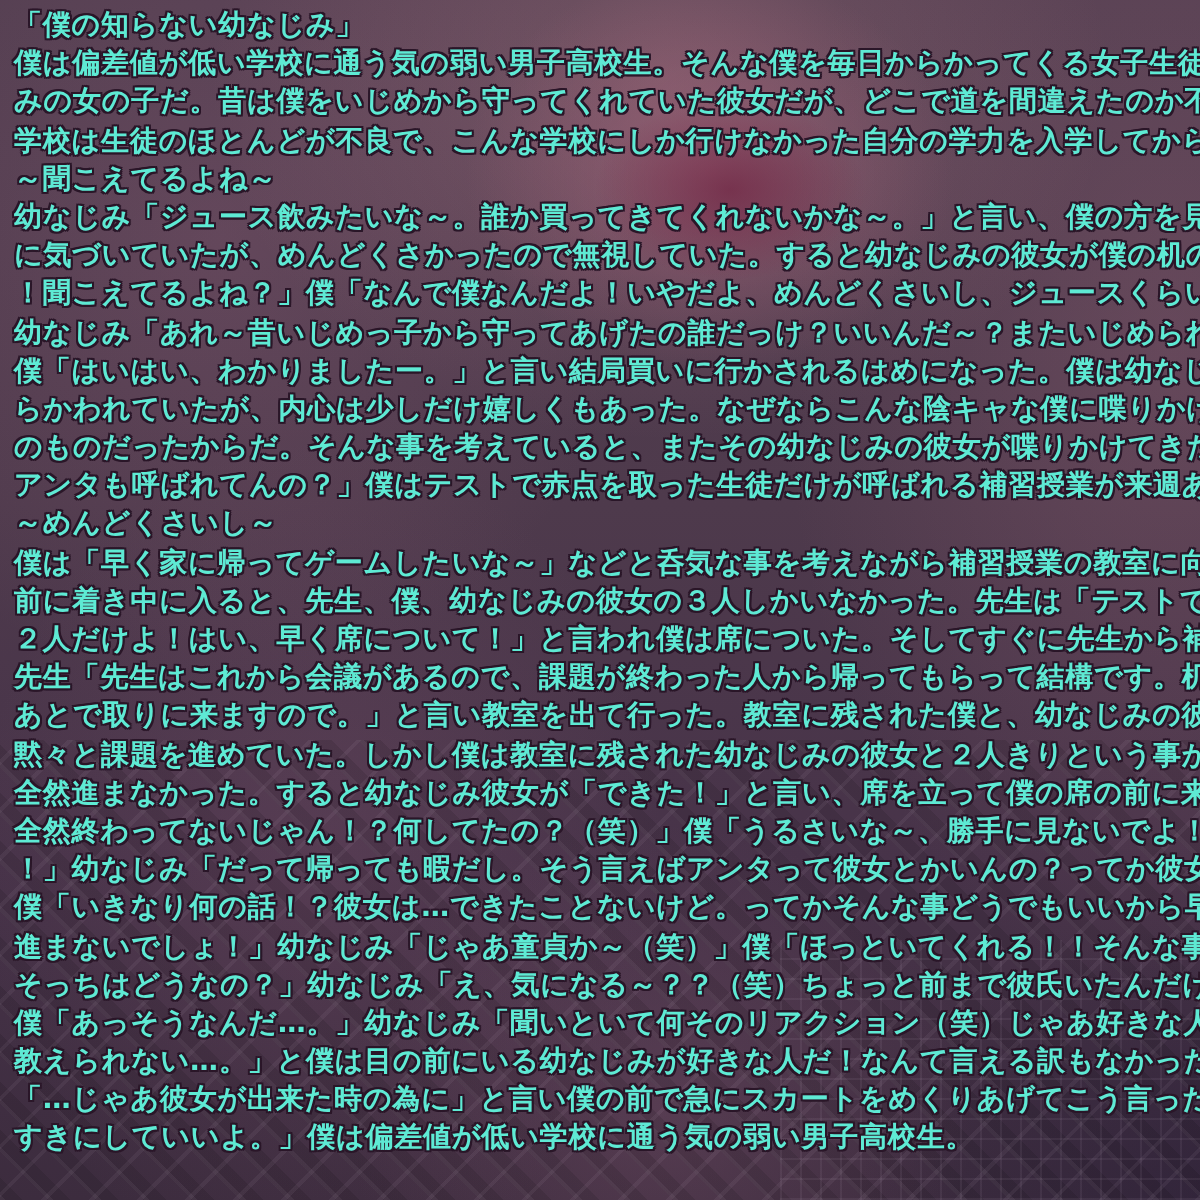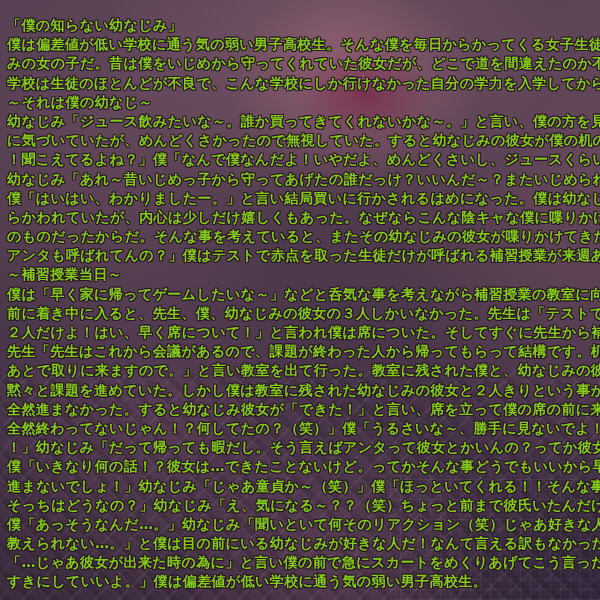--- a/index.html
+++ b/index.html
@@ -47,56 +47,55 @@
   .text-block {
     position: absolute;
     left: 7px;
     top: 4px;
     right: 4px;
     font-family: "DejaVu Sans", sans-serif;
     font-weight: bold;
     font-size: 14px;
     line-height: 19.2px;
     letter-spacing: 0.4px;
-    color: #84cc16;
+    color: #5eead4;
     text-shadow:
       1px 1px 0 #2a1628, -1px 1px 0 #2a1628,
       1px -1px 0 #2a1628, -1px -1px 0 #2a1628,
       1px 0 0 #2a1628, -1px 0 0 #2a1628,
       0 1px 0 #2a1628, 0 -1px 0 #2a1628;
-    margin-top: 12px;
   }
   .line {
     height: 19.2px;
     white-space: nowrap;
   }
 </style>
 </head>
 <body>
 
 <div class="screen">
   <div class="bg-art"></div>
   <div class="bg-plaid"></div>
   <div class="bg-grid"></div>
 
   <div class="text-block">
     <div class="line">「僕の知らない幼なじみ」</div>
     <div class="line">僕は偏差値が低い学校に通う気の弱い男子高校生。そんな僕を毎日からかってくる女子生徒がいる。それは僕の幼なじ</div>
     <div class="line">みの女の子だ。昔は僕をいじめから守ってくれていた彼女だが、どこで道を間違えたのか不良になっていた。僕が通う</div>
     <div class="line">学校は生徒のほとんどが不良で、こんな学校にしか行けなかった自分の学力を入学してから恨むことになった。</div>
-    <div class="line">～それは僕の幼なじ～</div>
+    <div class="line">～聞こえてるよね～</div>
     <div class="line">幼なじみ「ジュース飲みたいな～。誰か買ってきてくれないかな～。」と言い、僕の方を見る。僕はこっちを見る視線</div>
     <div class="line">に気づいていたが、めんどくさかったので無視していた。すると幼なじみの彼女が僕の机の前にきた。幼なじみ「ねぇ</div>
     <div class="line">！聞こえてるよね？」僕「なんで僕なんだよ！いやだよ、めんどくさいし、ジュースくらい自分で買いにいきなよ。」</div>
     <div class="line">幼なじみ「あれ～昔いじめっ子から守ってあげたの誰だっけ？いいんだ～？またいじめられてもしらないよ？（笑）」</div>
     <div class="line">僕「はいはい、わかりましたー。」と言い結局買いに行かされるはめになった。僕は幼なじみの彼女に毎日のようにか</div>
     <div class="line">らかわれていたが、内心は少しだけ嬉しくもあった。なぜならこんな陰キャな僕に喋りかけてくれる異性は彼女くらい</div>
     <div class="line">のものだったからだ。そんな事を考えていると、またその幼なじみの彼女が喋りかけてきた。「来週の補習授業って、</div>
     <div class="line">アンタも呼ばれてんの？」僕はテストで赤点を取った生徒だけが呼ばれる補習授業が来週ある事をすっかり忘れていた</div>
-    <div class="line">～補習授業当日～</div>
+    <div class="line">～めんどくさいし～</div>
     <div class="line">僕は「早く家に帰ってゲームしたいな～」などと呑気な事を考えながら補習授業の教室に向かっていた。そして教室の</div>
     <div class="line">前に着き中に入ると、先生、僕、幼なじみの彼女の３人しかいなかった。先生は「テストで赤点取ったのはあなたたち</div>
     <div class="line">２人だけよ！はい、早く席について！」と言われ僕は席についた。そしてすぐに先生から補習授業の課題が配られた。</div>
     <div class="line">先生「先生はこれから会議があるので、課題が終わった人から帰ってもらって結構です。机の上に置いてて下さい。</div>
     <div class="line">あとで取りに来ますので。」と言い教室を出て行った。教室に残された僕と、幼なじみの彼女は会話する事もなく、</div>
     <div class="line">黙々と課題を進めていた。しかし僕は教室に残された幼なじみの彼女と２人きりという事が、なぜか緊張して課題が</div>
     <div class="line">全然進まなかった。すると幼なじみ彼女が「できた！」と言い、席を立って僕の席の前に来た。幼なじみ「えっ！</div>
     <div class="line">全然終わってないじゃん！？何してたの？（笑）」僕「うるさいな～、勝手に見ないでよ！終わったんなら先帰りなよ</div>
     <div class="line">！」幼なじみ「だって帰っても暇だし。そう言えばアンタって彼女とかいんの？ってか彼女できたことあんの？（笑）」</div>
     <div class="line">僕「いきなり何の話！？彼女は…できたことないけど。ってかそんな事どうでもいいから早く帰ってくれる！？課題</div>

